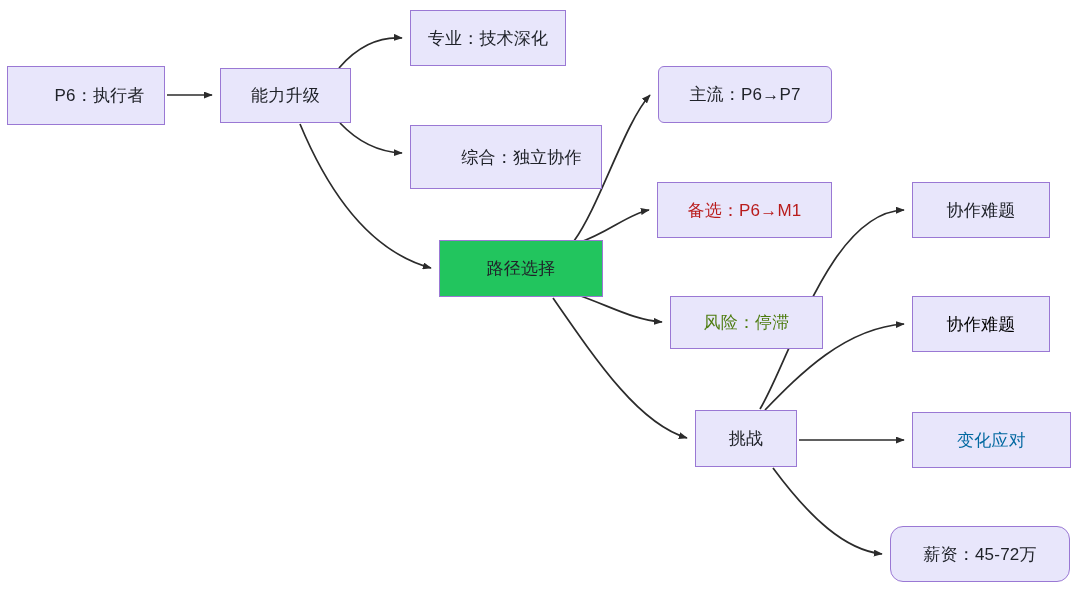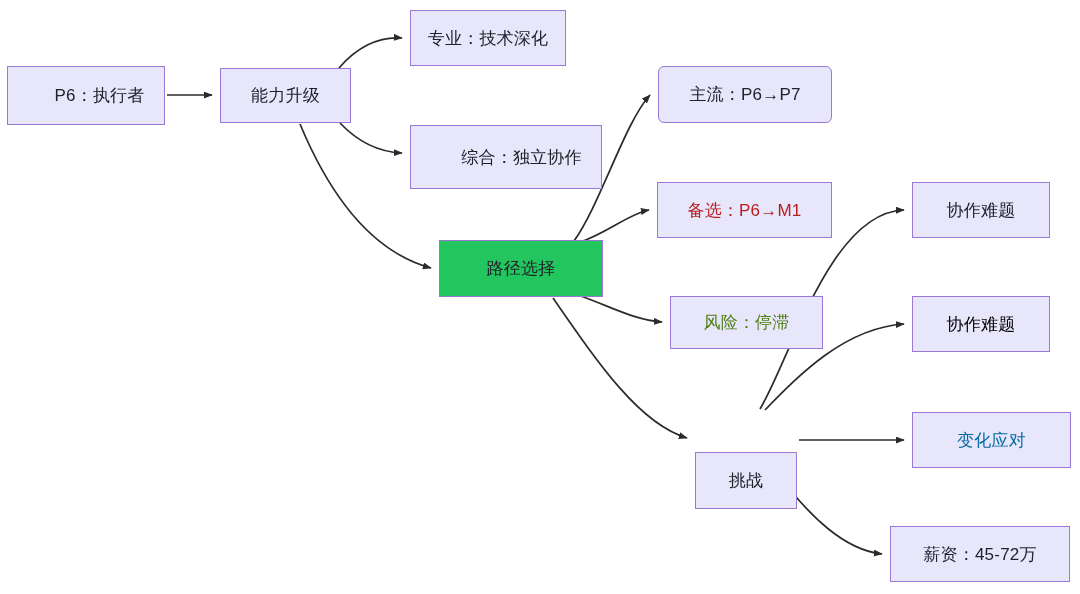--- a/index.html
+++ b/index.html
@@ -69,20 +69,20 @@
 
   <div id="node-layer">
       <div class="node" style="left: 7px; top: 66px; width: 158px; height: 59px; background: rgb(232, 230, 251); border-color: rgb(154, 120, 212); color: rgb(32, 35, 42); padding-left: 27px;">P6：执行者</div>
       <div class="node" style="left: 220px; top: 68px; width: 131px; height: 55px; background: rgb(232, 230, 251); border-color: rgb(154, 120, 212); color: rgb(32, 35, 42);">能力升级</div>
       <div class="node" style="left: 410px; top: 10px; width: 156px; height: 56px; background: rgb(232, 230, 251); border-color: rgb(154, 120, 212); color: rgb(32, 35, 42);">专业：技术深化</div>
       <div class="node" style="left: 410px; top: 125px; width: 192px; height: 64px; background: rgb(232, 230, 251); border-color: rgb(154, 120, 212); color: rgb(32, 35, 42); padding-left: 31px;">综合：独立协作</div>
       <div class="node" style="left: 439px; top: 240px; width: 164px; height: 57px; background: #22c55e; border-color: rgb(154, 120, 212); color: rgb(32, 35, 42);">路径选择</div>
       <div class="node" style="left: 658px; top: 66px; width: 174px; height: 57px; background: rgb(232, 230, 251); border-color: rgb(154, 120, 212); color: rgb(32, 35, 42); border-radius: 6px;">主流：P6→P7</div>
       <div class="node" style="left: 657px; top: 182px; width: 175px; height: 56px; background: rgb(232, 230, 251); border-color: rgb(154, 120, 212); color: #b91c1c;">备选：P6→M1</div>
       <div class="node" style="left: 670px; top: 296px; width: 153px; height: 53px; background: rgb(232, 230, 251); border-color: rgb(154, 120, 212); color: #4d7c0f;">风险：停滞</div>
-      <div class="node" style="left: 695px; top: 410px; width: 102px; height: 57px; background: rgb(232, 230, 251); border-color: rgb(154, 120, 212); color: rgb(32, 35, 42); margin-top: 42px;">挑战</div>
+      <div class="node" style="left: 695px; top: 410px; width: 102px; height: 57px; background: rgb(232, 230, 251); border-color: rgb(154, 120, 212); color: rgb(32, 35, 42);">挑战</div>
       <div class="node" style="left: 912px; top: 182px; width: 138px; height: 56px; background: rgb(232, 230, 251); border-color: rgb(154, 120, 212); color: rgb(32, 35, 42);">协作难题</div>
       <div class="node" style="left: 912px; top: 296px; width: 138px; height: 56px; background: rgb(232, 230, 251); border-color: rgb(154, 120, 212); color: #000000;">协作难题</div>
       <div class="node" style="left: 912px; top: 412px; width: 159px; height: 56px; background: rgb(232, 230, 251); border-color: rgb(154, 120, 212); color: #0369a1;">变化应对</div>
-      <div class="node" style="left: 890px; top: 526px; width: 180px; height: 56px; background: rgb(232, 230, 251); border-color: rgb(154, 120, 212); color: rgb(32, 35, 42);">薪资：45-72万</div>
+      <div class="node" style="left: 890px; top: 526px; width: 180px; height: 56px; background: rgb(232, 230, 251); border-color: rgb(154, 120, 212); color: rgb(32, 35, 42); border-radius: 13px;">薪资：45-72万</div>
     </div>
 
 </div>
 
 </body></html>

